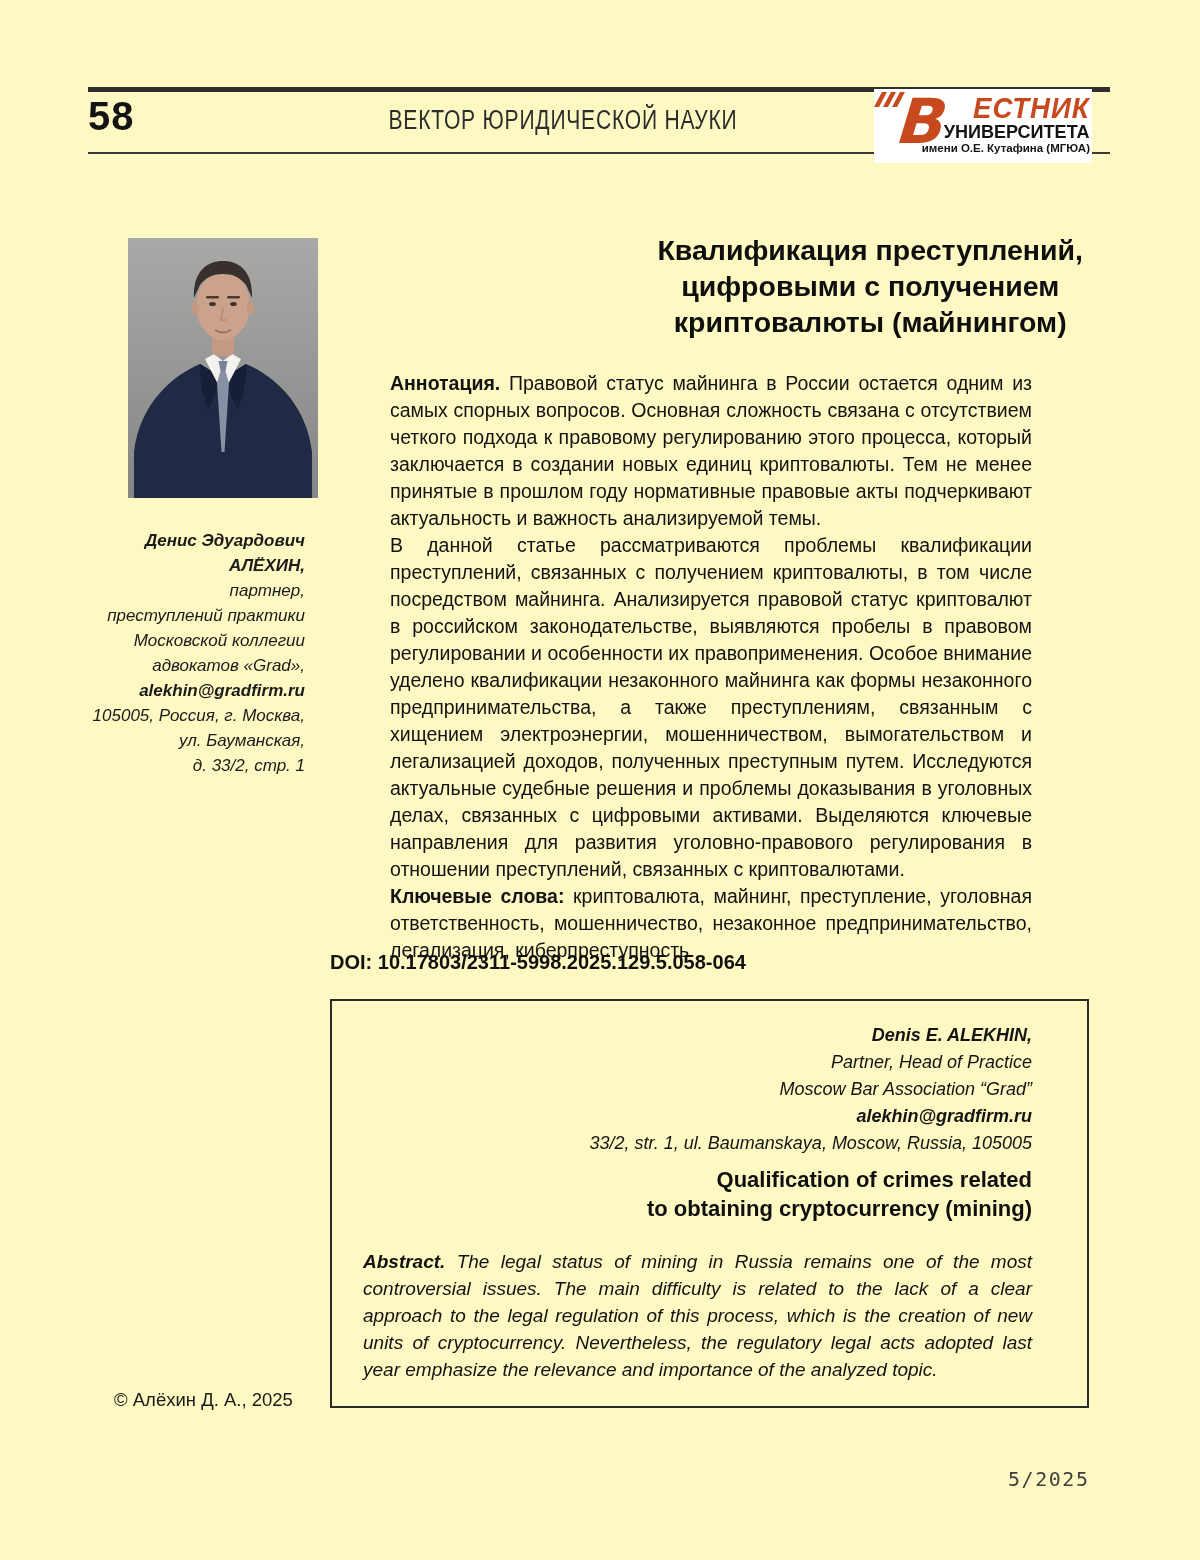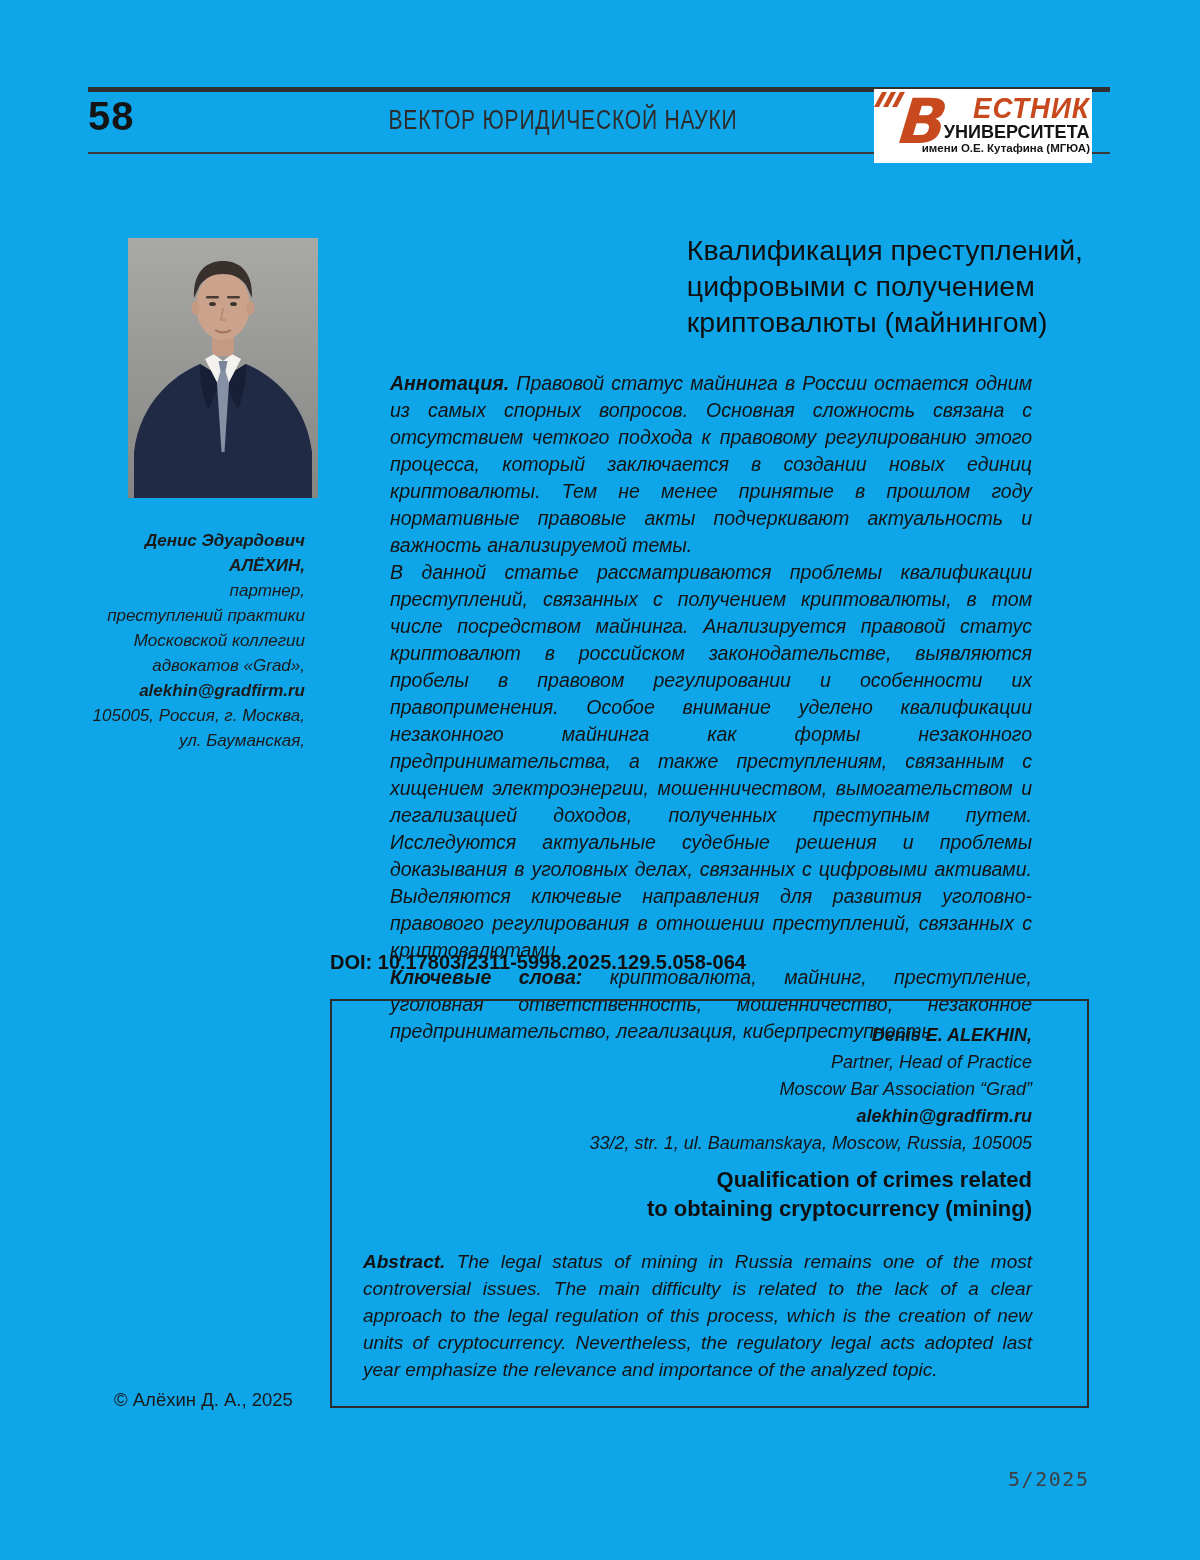--- a/index.html
+++ b/index.html
@@ -1,16 +1,16 @@
 <!DOCTYPE html>
 <html><head>
 <meta charset="utf-8">
 <style>
   html,body{margin:0;padding:0;background:#e9e9e9;}
-  .page{position:relative;width:1200px;height:1560px;background:#0ea5e9;overflow:hidden;
+  .page{position:relative;width:1200px;height:1560px;background:#fef9c3;overflow:hidden;
         font-family:"Liberation Sans","DejaVu Sans",sans-serif;color:#161616;}
 
   
   .rule-top{position:absolute;left:88px;top:87px;width:1022px;height:5px;background:#2f2f2f;}
   .rule-bottom{position:absolute;left:88px;top:152px;width:1022px;height:2px;background:#3a3a3a;}
   .page-num{position:absolute;left:88px;top:94px;font-size:40px;font-weight:bold;letter-spacing:1px;color:#141414;}
   .header-title{position:absolute;left:88px;top:105px;width:950px;text-align:center;font-size:27px;
                 color:#2c2c2c;letter-spacing:1px;transform:scaleX(0.78);transform-origin:50% 50%;white-space:nowrap;}
 
   .logo{position:absolute;left:874px;top:89px;width:218px;height:74px;background:#fff;z-index:5;}
@@ -18,33 +18,33 @@
   .logo .t1{left:4px}.logo .t2{left:13px}.logo .t3{left:22px}
   .logo-letter{position:absolute;left:26px;top:2px;font-size:62px;line-height:62px;font-weight:bold;
                font-style:italic;transform:skewX(-6deg);font-family:"DejaVu Sans",sans-serif;}
   .logo-word1{position:absolute;right:2px;top:4px;font-size:30px;line-height:30px;font-weight:bold;font-style:italic;
               letter-spacing:1px;transform:scaleX(0.92);transform-origin:100% 50%;white-space:nowrap;}
   .logo-word2{position:absolute;right:2px;top:33px;font-size:19px;line-height:19px;font-weight:bold;color:#141414;
               transform:scaleX(0.95);transform-origin:100% 50%;white-space:nowrap;}
   .logo-word3{position:absolute;right:2px;top:53px;font-size:11.5px;line-height:12px;font-weight:bold;color:#141414;white-space:nowrap;}
 
   
-  .title-ru{position:absolute;right:117px;top:232px;text-align:left;font-weight:normal;
+  .title-ru{position:absolute;right:117px;top:232px;text-align:center;font-weight:bold;
             font-size:28.5px;line-height:36px;color:#0f0f0f;}
 
   
   .photo{position:absolute;left:128px;top:238px;width:190px;height:260px;}
 
   
   .author-ru{position:absolute;left:0;top:528px;width:305px;text-align:right;font-style:italic;
              font-size:17px;line-height:25px;color:#1b1b1b;}
   .author-ru .b{font-weight:bold;}
 
   
-  .abstract-ru{position:absolute;left:390px;top:370px;width:642px;font-style:italic;
+  .abstract-ru{position:absolute;left:390px;top:370px;width:642px;
                font-size:19.5px;line-height:27px;text-align:justify;color:#131313;}
   .abstract-ru p{margin:0;}
   .lead{font-weight:bold;}
 
   
   .doi{position:absolute;left:330px;top:951px;font-weight:bold;font-size:20px;color:#101010;}
 
   
   .en-box{position:absolute;left:330px;top:999px;width:759px;height:409px;border:2px solid #2b2b2b;
           box-sizing:border-box;padding:21px 55px 0 31px;}
@@ -127,20 +127,21 @@
   <div class="author-ru">
     <div class="b">Денис Эдуардович</div>
     <div class="b">АЛЁХИН,</div>
     <div>партнер,</div>
     <div>преступлений практики</div>
     <div>Московской коллегии</div>
     <div>адвокатов «Grad»,</div>
     <div class="b">alekhin@gradfirm.ru</div>
     <div>105005, Россия, г. Москва,</div>
     <div>ул. Бауманская,</div>
+    <div>д. 33/2, стр. 1</div>
   </div>
 
   <div class="abstract-ru">
     <p><span class="lead">Аннотация.</span> <span>Правовой статус майнинга в России остается одним из самых спорных вопросов. Основная сложность связана с отсутствием четкого подхода к правовому регулированию этого процесса, который заключается в создании новых единиц криптовалюты. Тем не менее принятые в прошлом году нормативные правовые акты подчеркивают актуальность и важность анализируемой темы.</span></p>
     <p><span>В данной статье рассматриваются проблемы квалификации преступлений, связанных с получением криптовалюты, в том числе посредством майнинга. Анализируется правовой статус криптовалют в российском законодательстве, выявляются пробелы в правовом регулировании и особенности их правоприменения. Особое внимание уделено квалификации незаконного майнинга как формы незаконного предпринимательства, а также преступлениям, связанным с хищением электроэнергии, мошенничеством, вымогательством и легализацией доходов, полученных преступным путем. Исследуются актуальные судебные решения и проблемы доказывания в уголовных делах, связанных с цифровыми активами. Выделяются ключевые направления для развития уголовно-правового регулирования в отношении преступлений, связанных с криптовалютами.</span></p>
     <p><span class="lead">Ключевые слова:</span> <span>криптовалюта, майнинг, преступление, уголовная ответственность, мошенничество, незаконное предпринимательство, легализация, киберпреступность</span></p>
   </div>
 
   <div class="doi">DOI: 10.17803/2311-5998.2025.129.5.058-064</div>
 

